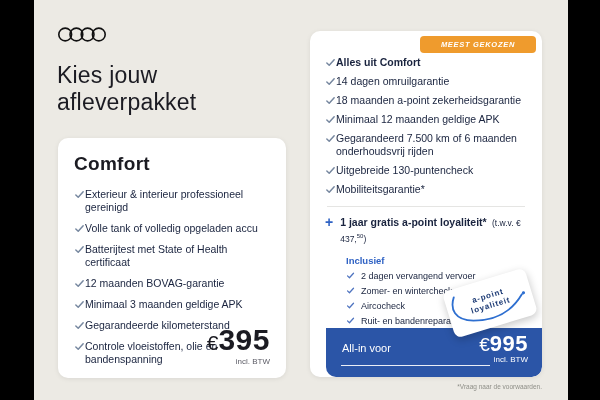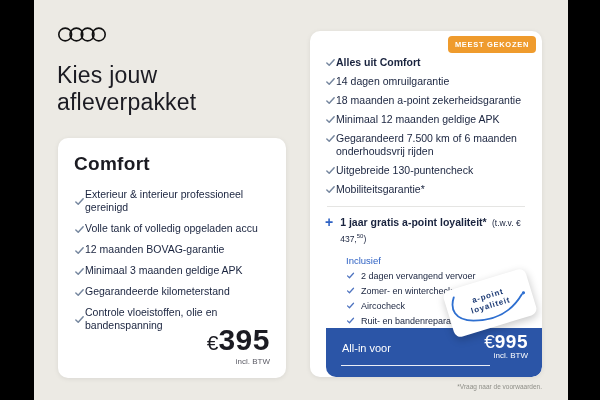--- a/index.html
+++ b/index.html
@@ -32,47 +32,47 @@
   .card-zekerheid{left:310px;top:31px;width:232px;height:346px;padding:16px 15px 0;overflow:hidden;}
 
   ul.features{list-style:none;margin:0;padding:0;}
   .card-comfort ul.features{margin-top:13px;}
   .card-zekerheid ul.features{margin-top:9px;}
   ul.features li{
     display:flex;align-items:flex-start;
     font-size:10.5px;line-height:13px;font-weight:500;
     color:var(--text-body,#19233E);
   }
-  .card-comfort ul.features li{margin-bottom:8px;align-items:center;}
+  .card-comfort ul.features li{margin-bottom:8px;}
   .card-zekerheid ul.features li{margin-bottom:6px;}
   ul.features li.strong span[data-bind]{font-weight:700;}
   .check{flex:none;width:11px;height:11px;margin-top:1px;}
 
   .price-box{position:absolute;right:16px;bottom:12px;text-align:right;color:var(--text-dark,#1B1B22);margin-top:32px;}
   .price-box .cur{font-size:21px;font-weight:500;}
   .price-box .amount{font-size:30px;font-weight:700;letter-spacing:.5px;}
   .price-box .note{font-size:8px;color:#5C5C66;margin-top:0;}
 
   .badge{
     position:absolute;top:5px;right:6px;
     background:var(--badge-orange,#EF9B2D);color:#fff;
     font-size:7.5px;font-weight:700;letter-spacing:.7px;
-    padding:4px 7px;border-radius:4px;
+    padding:4px 21px;border-radius:4px;font-style:italic;
   }
 
   .divider{border:none;border-top:1px solid #E5E5E3;margin:10px 2px 9px;}
 
   .bonus{display:flex;gap:7px;align-items:flex-start;}
   .bonus .plus{color:var(--link-blue,#2F62C4);font-weight:700;font-size:14px;line-height:13px;flex:none;}
   .bonus .bonus-text{font-size:10.5px;line-height:13px;color:var(--text-body,#19233E);}
   .bonus .bonus-title{font-weight:700;}
   .bonus .bonus-value{font-size:8.5px;font-weight:400;}
   .bonus .bonus-value sup{font-size:6px;}
 
-  .inclusief{color:var(--link-blue,#2F62C4);font-size:9.5px;font-weight:400;margin:9px 0 5px 21px;}
+  .inclusief{color:var(--link-blue,#2F62C4);font-size:9.5px;font-weight:700;margin:9px 0 5px 21px;}
   ul.sub-features{list-style:none;margin:0 0 0 21px;padding:0;max-width:130px;}
   ul.sub-features li{
     display:flex;gap:6px;align-items:flex-start;
     font-size:9px;line-height:10.5px;font-weight:500;
     color:var(--text-body,#19233E);margin-bottom:4.5px;
   }
   .check.small{width:9px;height:9px;margin-top:0;}
 
   .loyalty-card{
     position:absolute;left:137px;top:248px;width:86px;height:48px;
@@ -87,21 +87,21 @@
   }
 
   .footer-blue{
     position:absolute;left:16px;right:0;bottom:0;height:49px;z-index:2;
     background:var(--accent-blue,#2B55A7);border-radius:0 0 10px 10px;color:#fff;
   }
   .footer-blue .allin{position:absolute;left:16px;top:14px;font-size:11px;font-weight:500;}
   .footer-blue .rule{position:absolute;left:15px;right:52px;top:37px;border-top:1px solid rgba(255,255,255,.9);}
   .footer-price{position:absolute;right:14px;top:3px;text-align:right;}
   .footer-price .cur{font-size:19px;font-weight:500;}
-  .footer-price .amount{font-size:19px;font-weight:700;letter-spacing:.5px;}
+  .footer-price .amount{font-size:22px;font-weight:700;letter-spacing:.5px;}
   .footer-price .note{font-size:8px;margin-top:-2px;}
 
   .footnote{position:absolute;right:58px;top:383px;font-size:6.5px;color:#8F8F88;}
 </style>
 </head>
 <body>
 
 <div class="stage">
   <div class="content"></div>
   <div class="letterbox left"></div>
@@ -128,20 +128,26 @@
         <svg class="check" viewBox="0 0 12 12">
             <path d="M2 6.5 4.6 9 10 3" fill="none" stroke="#76879F" stroke-width="1.6" stroke-linecap="round" stroke-linejoin="round"></path>
           </svg>
         <span data-bind="packages.comfort.features.0">Exterieur &amp; interieur professioneel gereinigd</span>
       </li>
       <li>
         <svg class="check" viewBox="0 0 12 12">
             <path d="M2 6.5 4.6 9 10 3" fill="none" stroke="#76879F" stroke-width="1.6" stroke-linecap="round" stroke-linejoin="round"></path>
           </svg>
         <span data-bind="packages.comfort.features.1">Volle tank of volledig opgeladen accu</span>
+      </li>
+      <li>
+        <svg class="check" viewBox="0 0 12 12">
+            <path d="M2 6.5 4.6 9 10 3" fill="none" stroke="#76879F" stroke-width="1.6" stroke-linecap="round" stroke-linejoin="round"></path>
+          </svg>
+        <span data-bind="packages.comfort.features.2">Batterijtest met State of Health certificaat</span>
       </li>
       <li>
         <svg class="check" viewBox="0 0 12 12">
             <path d="M2 6.5 4.6 9 10 3" fill="none" stroke="#76879F" stroke-width="1.6" stroke-linecap="round" stroke-linejoin="round"></path>
           </svg>
         <span data-bind="packages.comfort.features.3">12 maanden BOVAG-garantie</span>
       </li>
       <li>
         <svg class="check" viewBox="0 0 12 12">
             <path d="M2 6.5 4.6 9 10 3" fill="none" stroke="#76879F" stroke-width="1.6" stroke-linecap="round" stroke-linejoin="round"></path>

